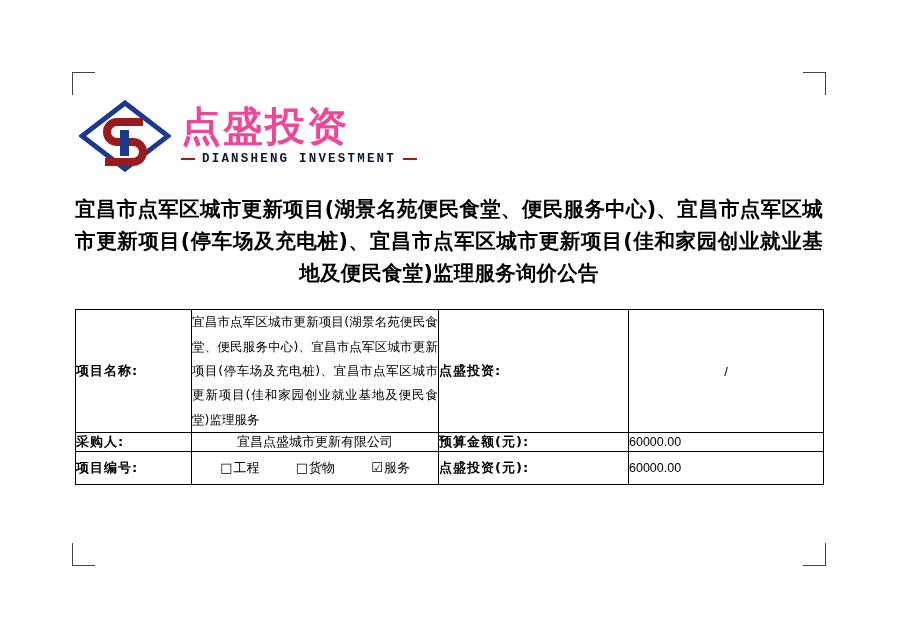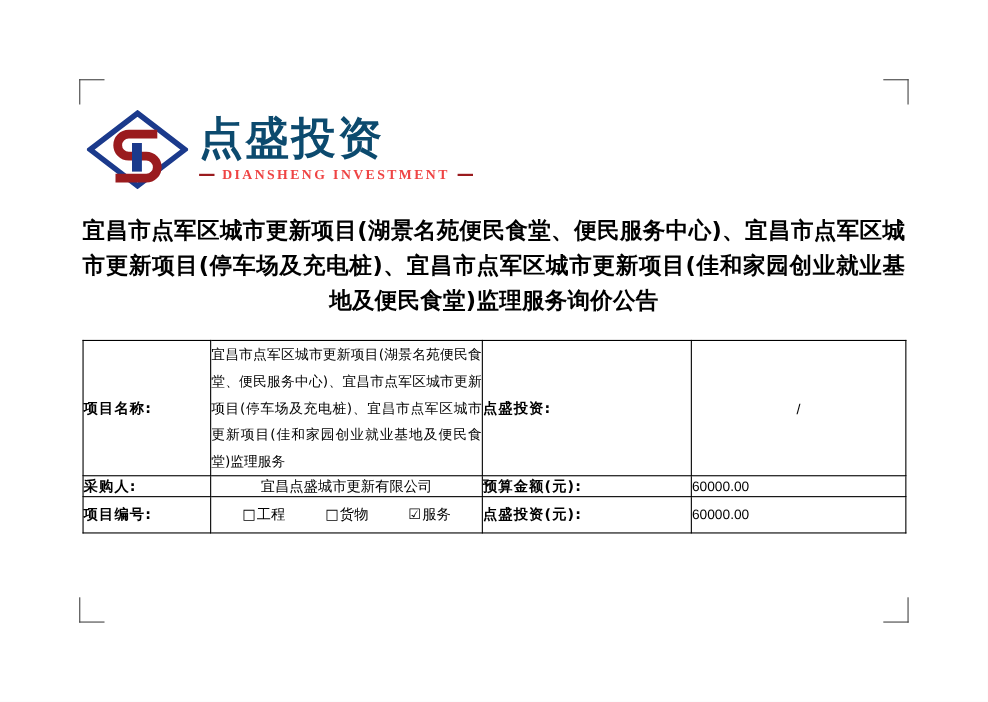--- a/index.html
+++ b/index.html
@@ -58,40 +58,40 @@
     display: flex;
     flex-direction: column;
     justify-content: center;
     padding-bottom: 2px;
   }
   .logo-cn {
     font-family: "DejaVu Sans", sans-serif;
     font-size: 40px;
     font-weight: bold;
     letter-spacing: 2px;
-    color: #0c4a6e;
+    color: #ec4899;
     line-height: 1.1;
   }
   .logo-en-row {
     display: flex;
     align-items: center;
     margin-top: 4px;
   }
   .logo-en-row .bar {
     height: 2px;
     background: #9a1b1e;
     flex: 1 1 auto;
     min-width: 14px;
   }
   .logo-en {
-    font-family: Liberation Serif, serif;
+    font-family: Liberation Mono, monospace;
     font-size: 12.5px;
     font-weight: bold;
     letter-spacing: 2.2px;
-    color: #ef4444;
+    color: #0f172a;
     padding: 0 7px;
     white-space: nowrap;
   }
 
   
   .doc-title {
     font-family: "DejaVu Sans", sans-serif;
     font-size: 20.5px;
     font-weight: bold;
     color: #000;

